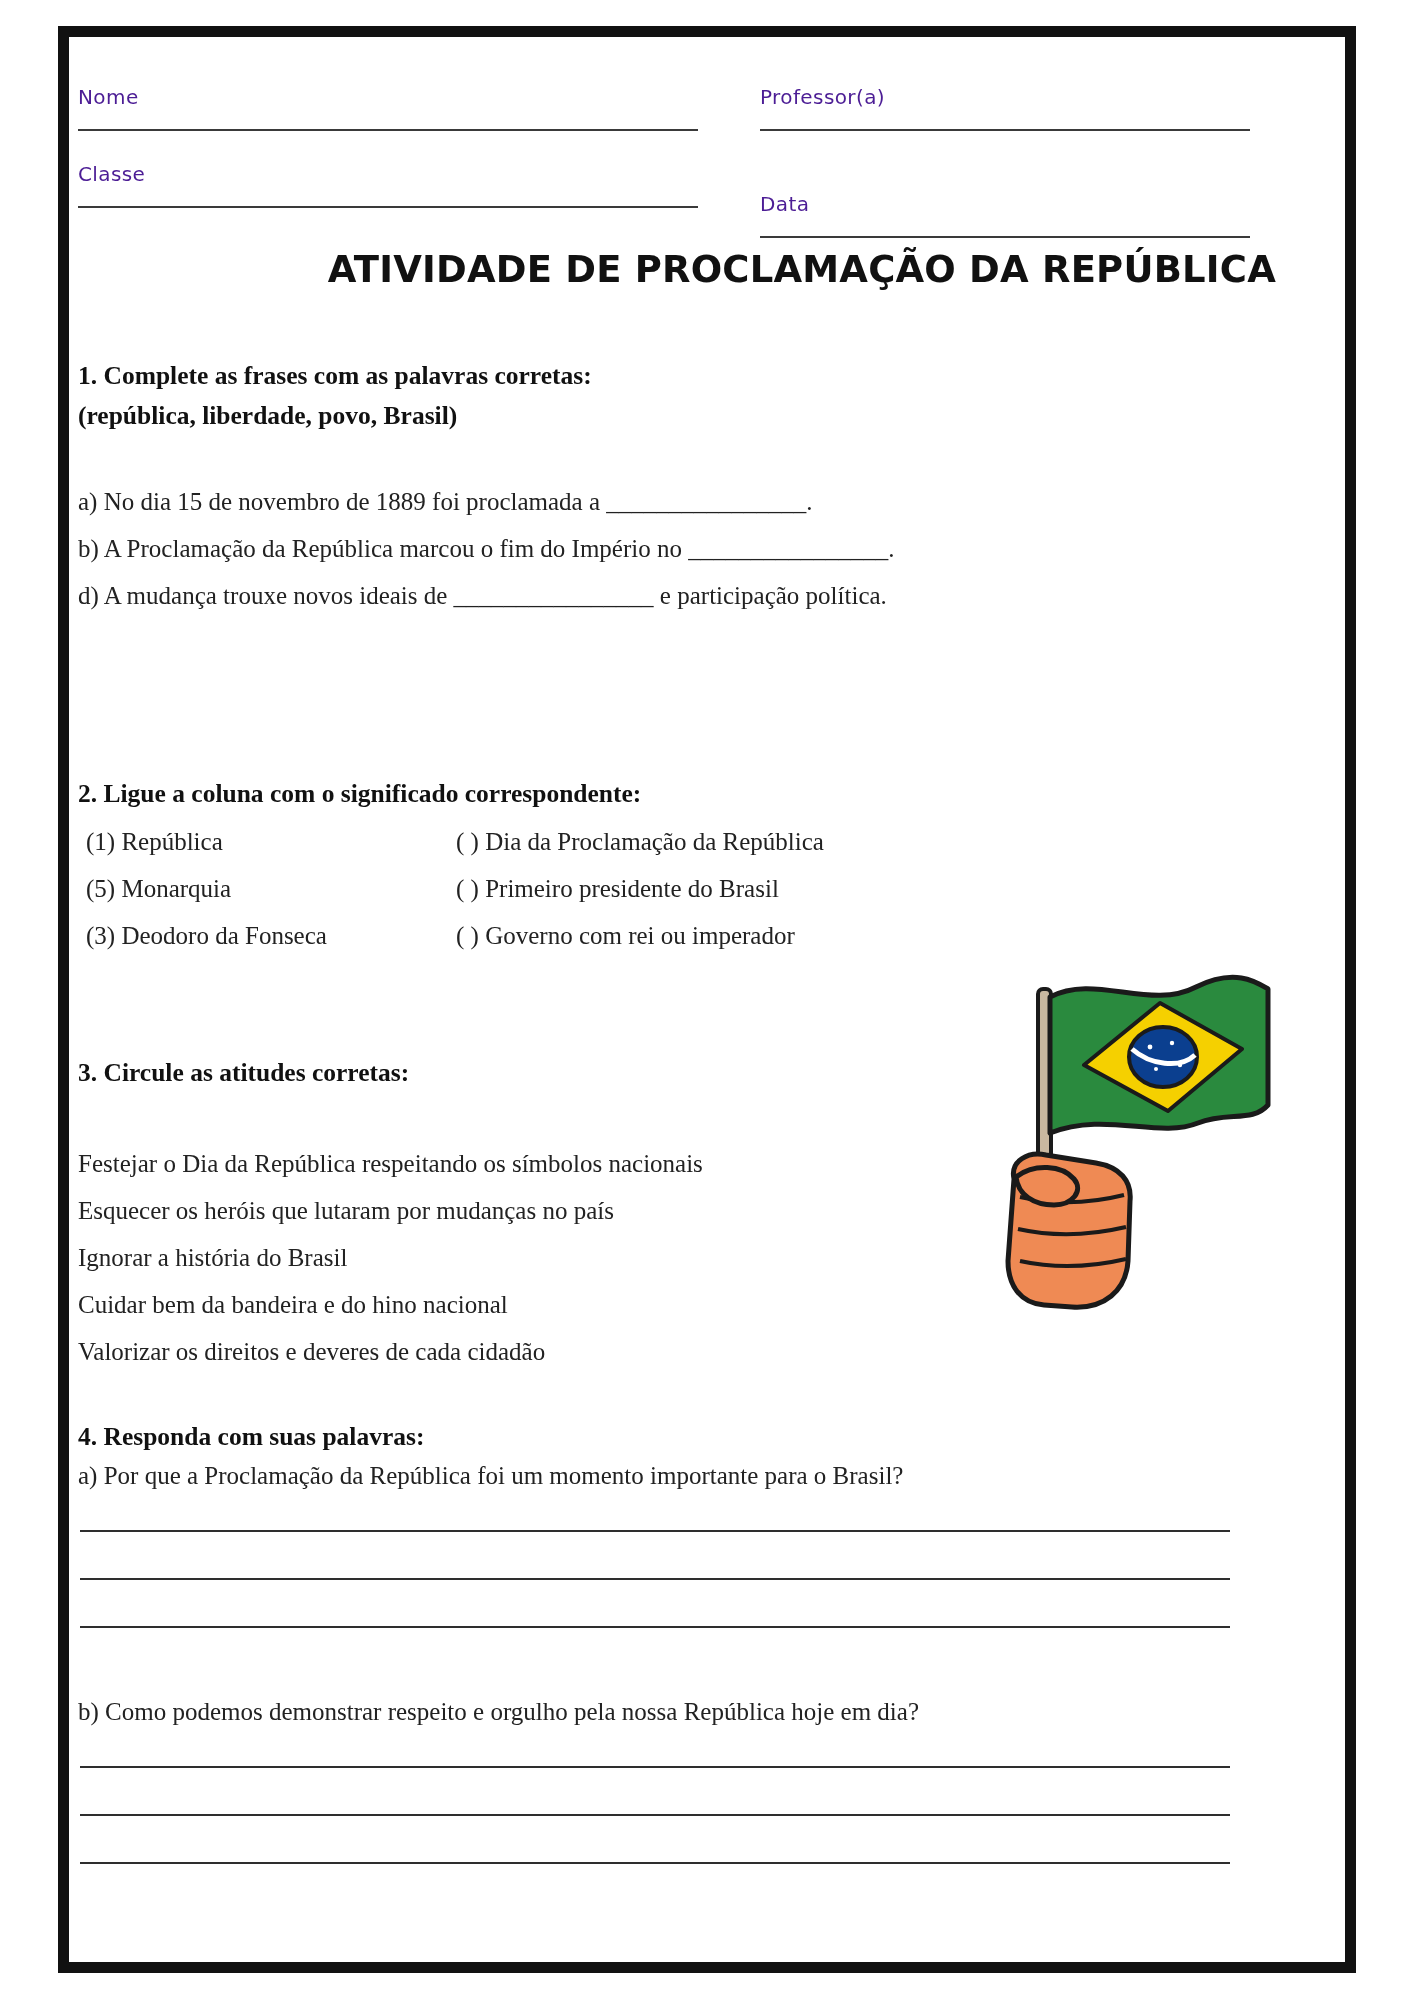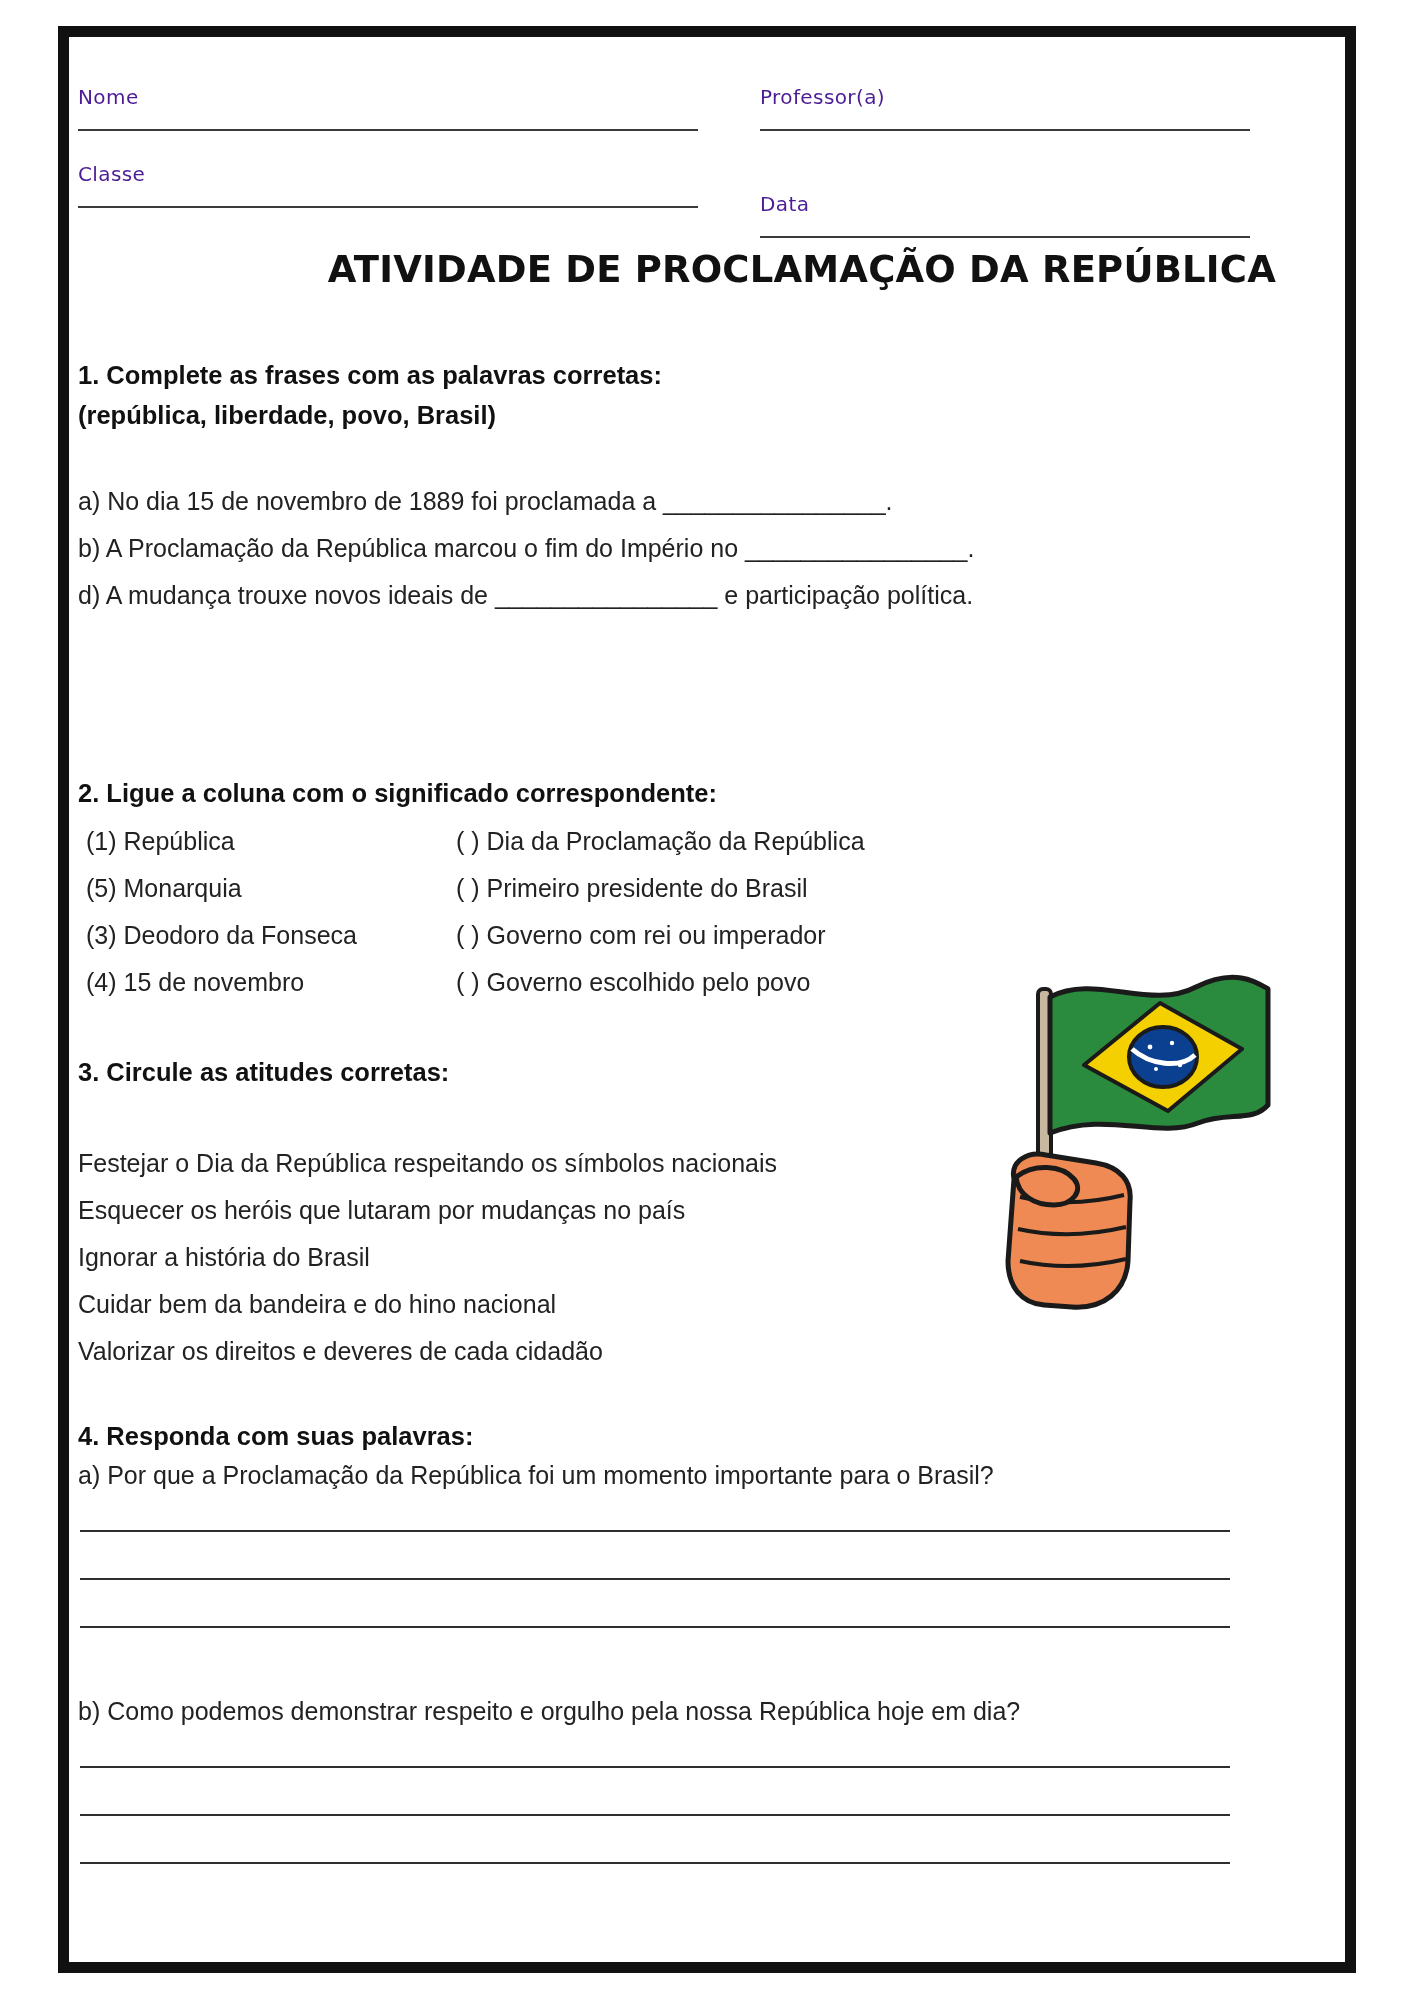--- a/index.html
+++ b/index.html
@@ -92,21 +92,21 @@
     color: #111111;
     font-family: "DejaVu Sans", sans-serif;
   }
 
   
   .block {
     position: absolute;
     font-size: 25px;
     line-height: 47px;
     color: #222222;
-    font-family: Liberation Sans, sans-serif;
+    font-family: Liberation Serif, serif;
   }
   .qhead {
     font-weight: bold;
     font-size: 25.5px;
     color: #111111;
   }
 
   #q1-head   { left: 78px;  top: 352px; width: 1130px; }
   #q1-words  { left: 78px;  top: 392px; width: 1130px; }
   #q1-items  { left: 78px;  top: 478px; width: 1180px; }
@@ -203,24 +203,20 @@
     <div class="match-right">(  ) Dia da Proclamação da República</div>
   </div>
   <div class="match-row">
     <div class="match-left">(5) Monarquia</div>
     <div class="match-right">(  ) Primeiro presidente do Brasil</div>
   </div>
   <div class="match-row">
     <div class="match-left">(3) Deodoro da Fonseca</div>
     <div class="match-right">(  ) Governo com rei ou imperador</div>
   </div>
-  <div class="match-row">
-    <div class="match-left">(4) 15 de novembro</div>
-    <div class="match-right">(  ) Governo escolhido pelo povo</div>
-  </div>
 </div>
 
 <div class="block qhead" id="q3-head">3. Circule as atitudes corretas:</div>
 <div class="block" id="q3-items">
   <div>Festejar o Dia da República respeitando os símbolos nacionais</div>
   <div>Esquecer os heróis que lutaram por mudanças no país</div>
   <div>Ignorar a história do Brasil</div>
   <div>Cuidar bem da bandeira e do hino nacional</div>
   <div>Valorizar os direitos e deveres de cada cidadão</div>
 </div>

